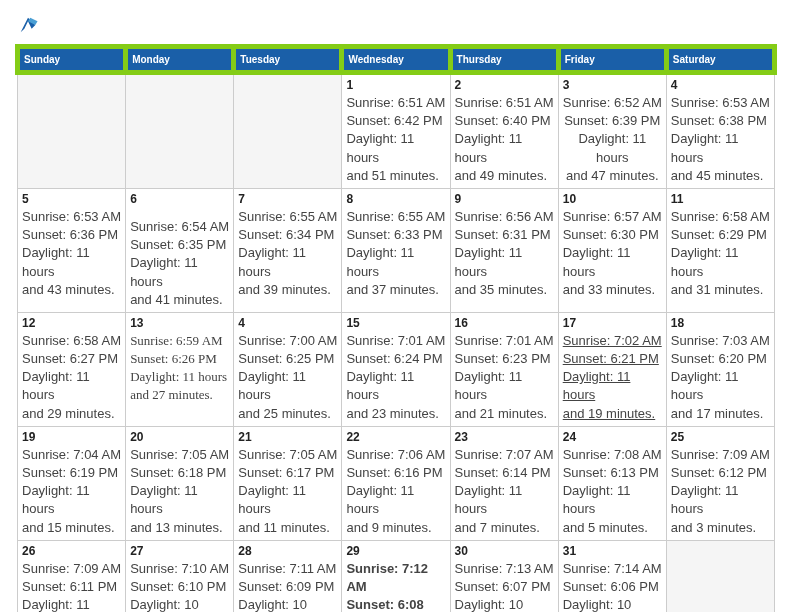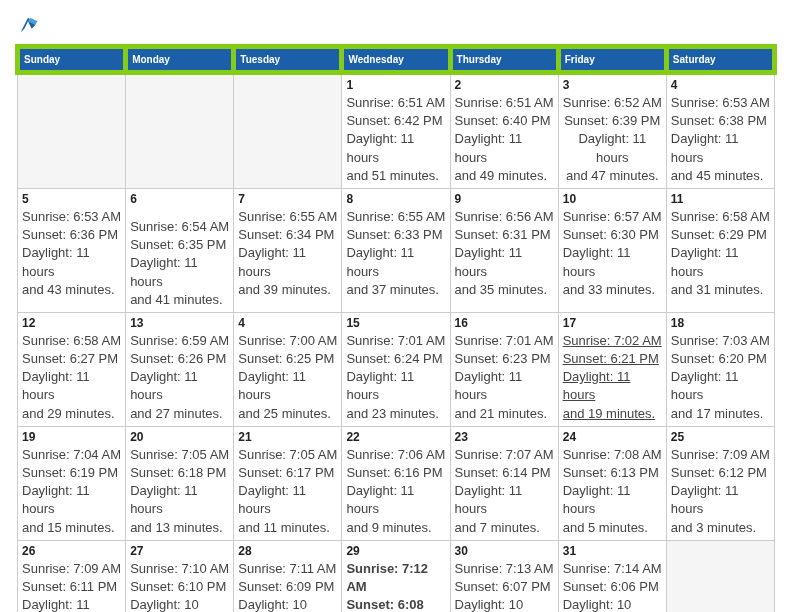--- a/index.html
+++ b/index.html
@@ -219,21 +219,21 @@
         <tr>
           <td>
             <div class="day-number">12</div>
             <div class="day-info" style="white-space: pre-line;">Sunrise: 6:58 AM
 Sunset: 6:27 PM
 Daylight: 11 hours
 and 29 minutes.</div>
           </td>
           <td>
             <div class="day-number">13</div>
-            <div class="day-info" style="white-space: pre-line;">Sunrise: 6:59 AM
+            <div class="day-info" style="white-space: pre-line; font-family: Liberation Serif, serif;">Sunrise: 6:59 AM
 Sunset: 6:26 PM
 Daylight: 11 hours
 and 27 minutes.</div>
           </td>
           <td>
             <div class="day-number">4</div>
             <div class="day-info" style="white-space: pre-line;">Sunrise: 7:00 AM
 Sunset: 6:25 PM
 Daylight: 11 hours
 and 25 minutes.</div>

